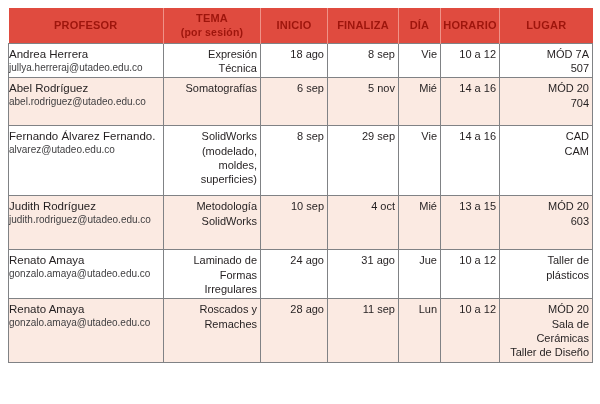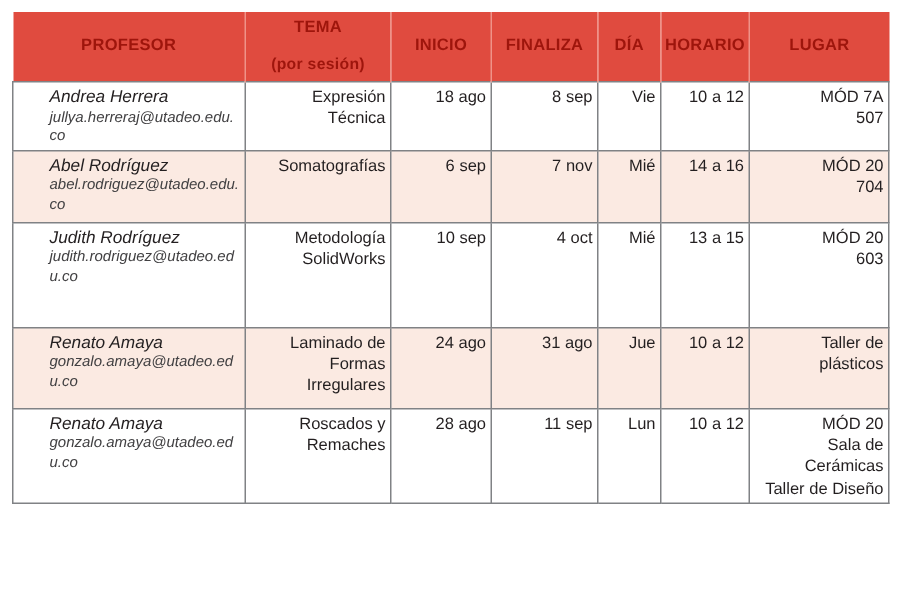--- a/index.html
+++ b/index.html
@@ -33,38 +33,37 @@
     font-weight:bold;
     line-height:1.25;
     text-align:center;
     vertical-align:middle;
     padding:4px 2px;
     height:24px;
     border-right:1px solid #EF9288;
     letter-spacing:.2px;
   }
   thead th:last-child{border-right:none;}
-  thead th .sub{display:block;font-size:10.5px;margin-top:11px;}
+  thead th .sub{display:block;font-size:10.5px;}
 
   
   tbody td{
     border:1px solid #808285;
     vertical-align:top;
     padding:3px 3px 2px 3px;
     font-size:11px;
     color:#231F20;
     text-align:right;
     line-height:1.3;
     white-space:pre-line;
   }
   tbody td.profesor{
     text-align:left;
-    padding-left:24px;
+    padding-left:0;
     white-space:normal;
-    font-style:italic;
   }
   tbody tr:nth-child(even) td{background:#FBEAE2;}
   tbody tr:nth-child(odd) td{background:#ffffff;}
 
   tbody tr:nth-child(1){height:34px}
   tbody tr:nth-child(2){height:48px}
   tbody tr:nth-child(3){height:70px}
   tbody tr:nth-child(4){height:54px}
   tbody tr:nth-child(5){height:49px}
   tbody tr:nth-child(6){height:37px}
@@ -123,25 +122,41 @@
           <td>MÓD 7A
 507</td>
         </tr>
         <tr>
           <td class="profesor">
             <div class="prof-name">Abel Rodríguez</div>
             <div class="prof-email">abel.rodriguez@utadeo.edu.co</div>
           </td>
           <td>Somatografías</td>
           <td>6 sep</td>
-          <td>7 nov</td>
+          <td>5 nov</td>
           <td>Mié</td>
           <td>14 a 16</td>
           <td>MÓD 20
 704</td>
+        </tr>
+        <tr>
+          <td class="profesor">
+            <div class="prof-name">Fernando Álvarez Fernando.</div>
+            <div class="prof-email">alvarez@utadeo.edu.co</div>
+          </td>
+          <td>SolidWorks
+(modelado,
+moldes,
+superficies)</td>
+          <td>8 sep</td>
+          <td>29 sep</td>
+          <td>Vie</td>
+          <td>14 a 16</td>
+          <td>CAD
+CAM</td>
         </tr>
         <tr>
           <td class="profesor">
             <div class="prof-name">Judith Rodríguez</div>
             <div class="prof-email">judith.rodriguez@utadeo.edu.co</div>
           </td>
           <td>Metodología
 SolidWorks</td>
           <td>10 sep</td>
           <td>4 oct</td>

